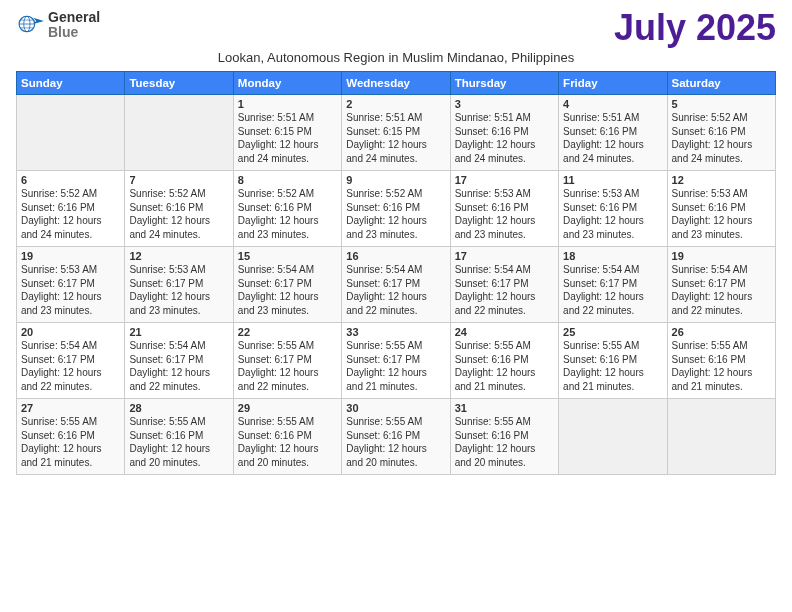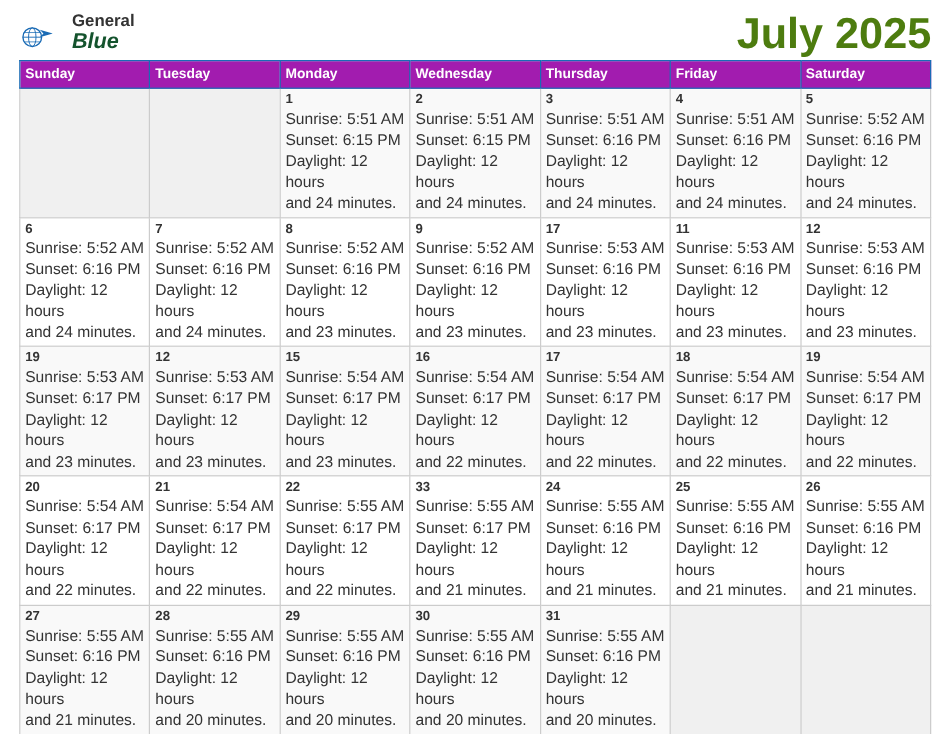--- a/index.html
+++ b/index.html
@@ -15,65 +15,64 @@
       padding: 10px 16px 10px 16px;
     }
     .header-row {
       display: flex;
       align-items: flex-start;
       justify-content: space-between;
       margin-bottom: 4px;
     }
     .logo {
       display: flex;
-      align-items: flex-end;
-      gap: 12px;
+      align-items: flex-start;
+      gap: 0px;
     }
     .logo-text {
       display: flex;
       flex-direction: column;
       line-height: 1.1;
     }
     .logo-general {
       font-size: 14px;
       font-weight: bold;
       color: #333;
     }
     .logo-blue {
-      font-size: 18px;
-      font-weight: bold;
-      color: #14532d;
-      font-style: italic;
+      font-size: 14px;
+      font-weight: bold;
+      color: #737373;
     }
     .logo-icon {
       width: 28px;
       height: 28px;
       margin-right: 4px;
     }
     .month-title {
       font-size: 36px;
       font-weight: bold;
-      color: #4d7c0f;
+      color: #4c1d95;
       text-align: right;
       line-height: 1;
     }
     .subtitle {
       text-align: center;
       font-size: 13px;
       color: #333;
       margin-bottom: 6px;
       font-weight: normal;
     }
     table {
       width: 100%;
       border-collapse: collapse;
       table-layout: fixed;
     }
     thead th {
-      background-color: #a21caf;
+      background-color: #3b82f6;
       color: #fff;
       font-size: 11.5px;
       font-weight: bold;
       padding: 5px 4px;
       text-align: left;
       border: 1px solid #1a6bb5;
       margin-top: 14px;
     }
     tbody td {
       border: 1px solid #ccc;
@@ -90,21 +89,21 @@
     tbody tr:nth-child(even) td {
       background: #ffffff;
     }
     .day-num {
       font-weight: bold;
       font-size: 11px;
       display: block;
       margin-bottom: 1px;
     }
     .day-info {
-      font-size: 13px;
+      font-size: 10px;
       line-height: 1.35;
       color: #333;
     }
     .empty-cell {
       background: #f0f0f0 !important;
     }
   </style>
 </head>
 <body>
 
@@ -122,20 +121,21 @@
 
         <polygon points="22,10 36,14 22,18 26,14" fill="#1a6bb5"></polygon>
       </svg>
       <div class="logo-text">
         <span class="logo-general">General</span>
         <span class="logo-blue">Blue</span>
       </div>
     </div>
     <div class="month-title">July 2025</div>
   </div>
+  <div class="subtitle">Lookan, Autonomous Region in Muslim Mindanao, Philippines</div>
   <table>
     <thead>
       <tr>
         <th>Sunday</th>
         <th>Tuesday</th>
         <th>Monday</th>
         <th>Wednesday</th>
         <th>Thursday</th>
         <th>Friday</th>
         <th>Saturday</th>

